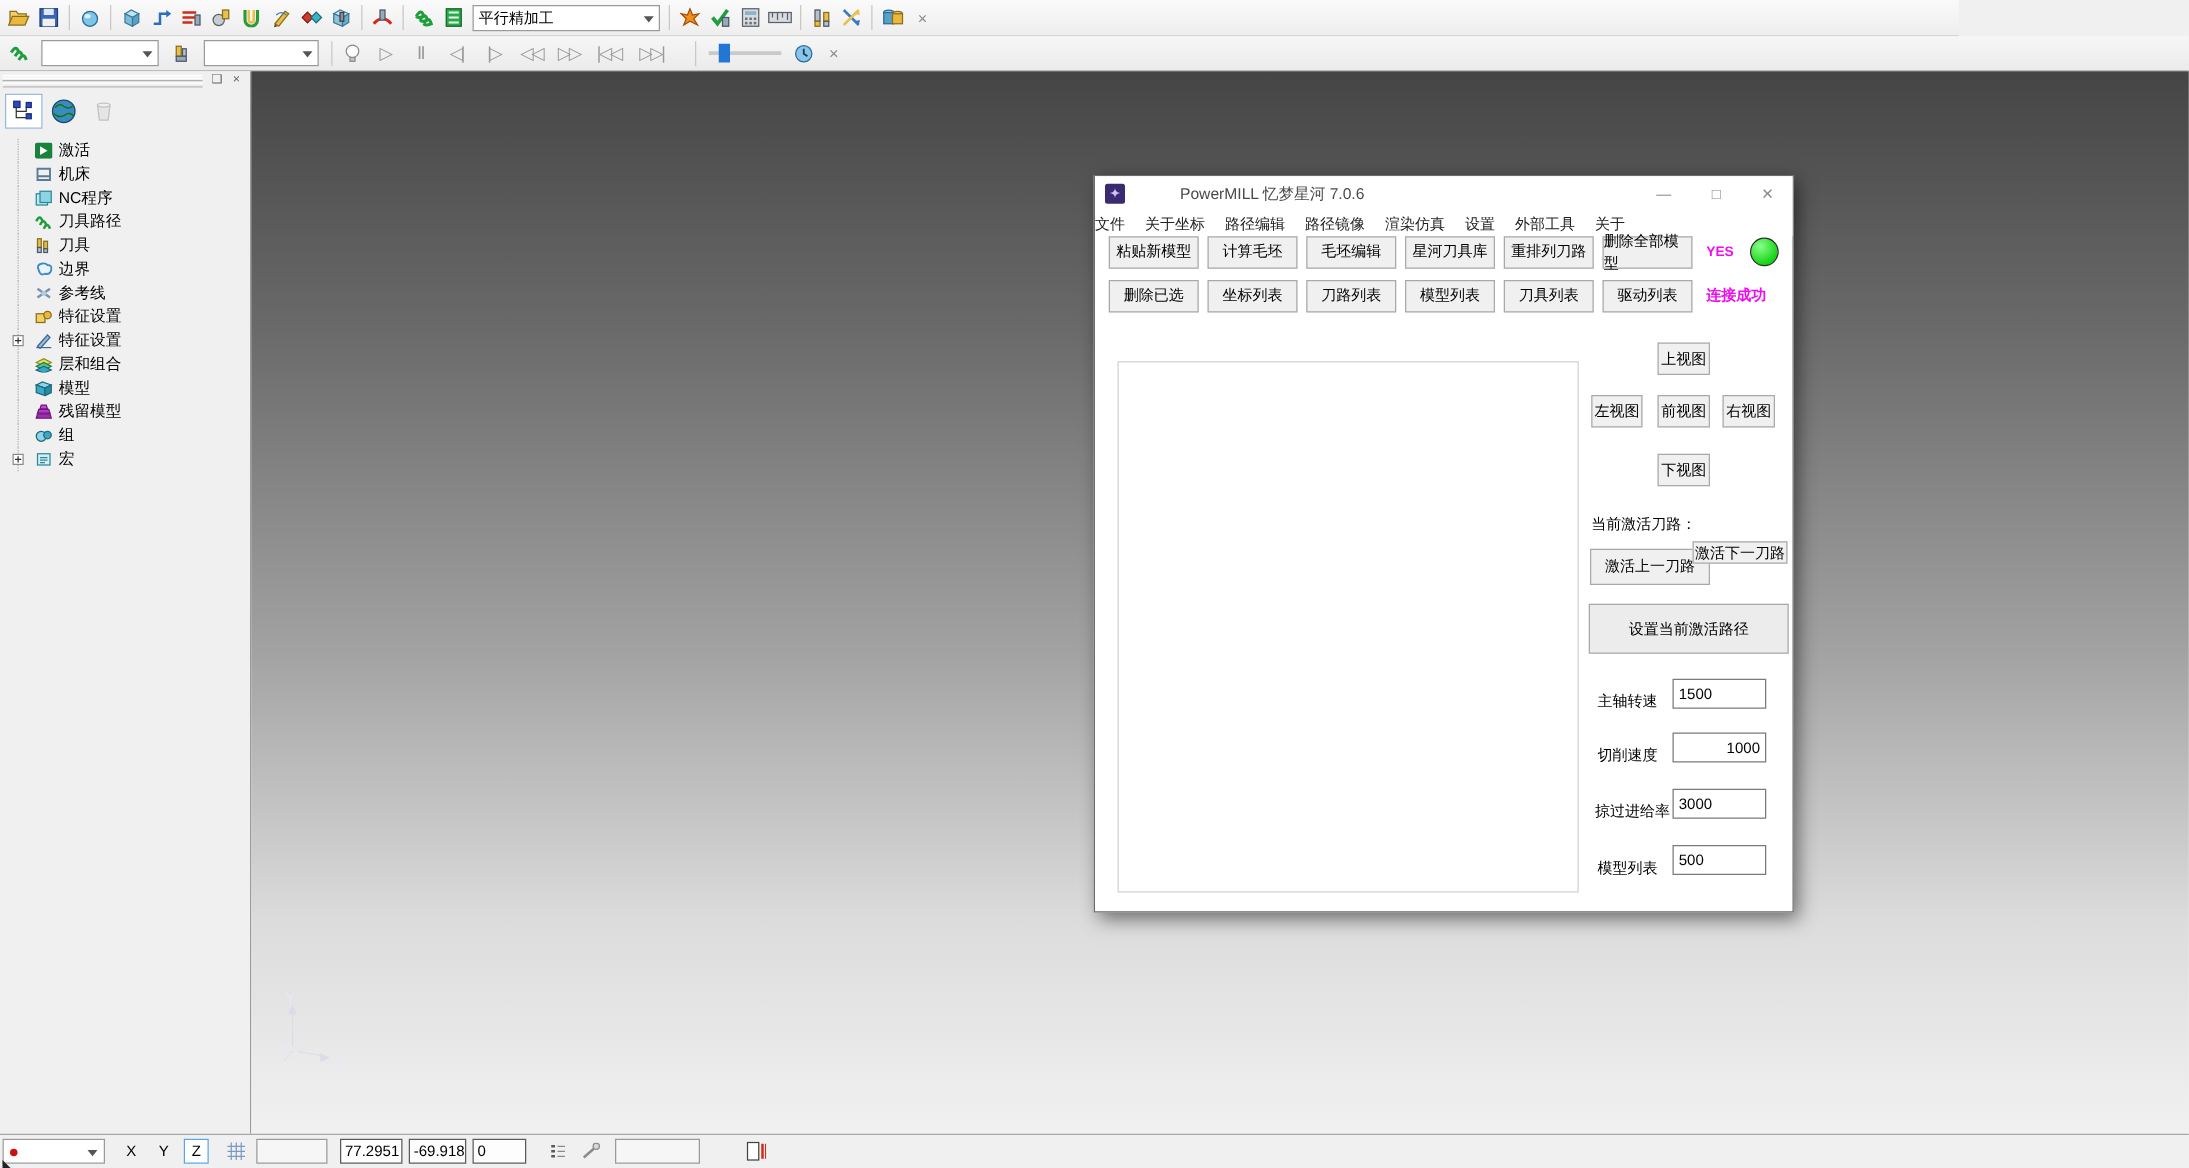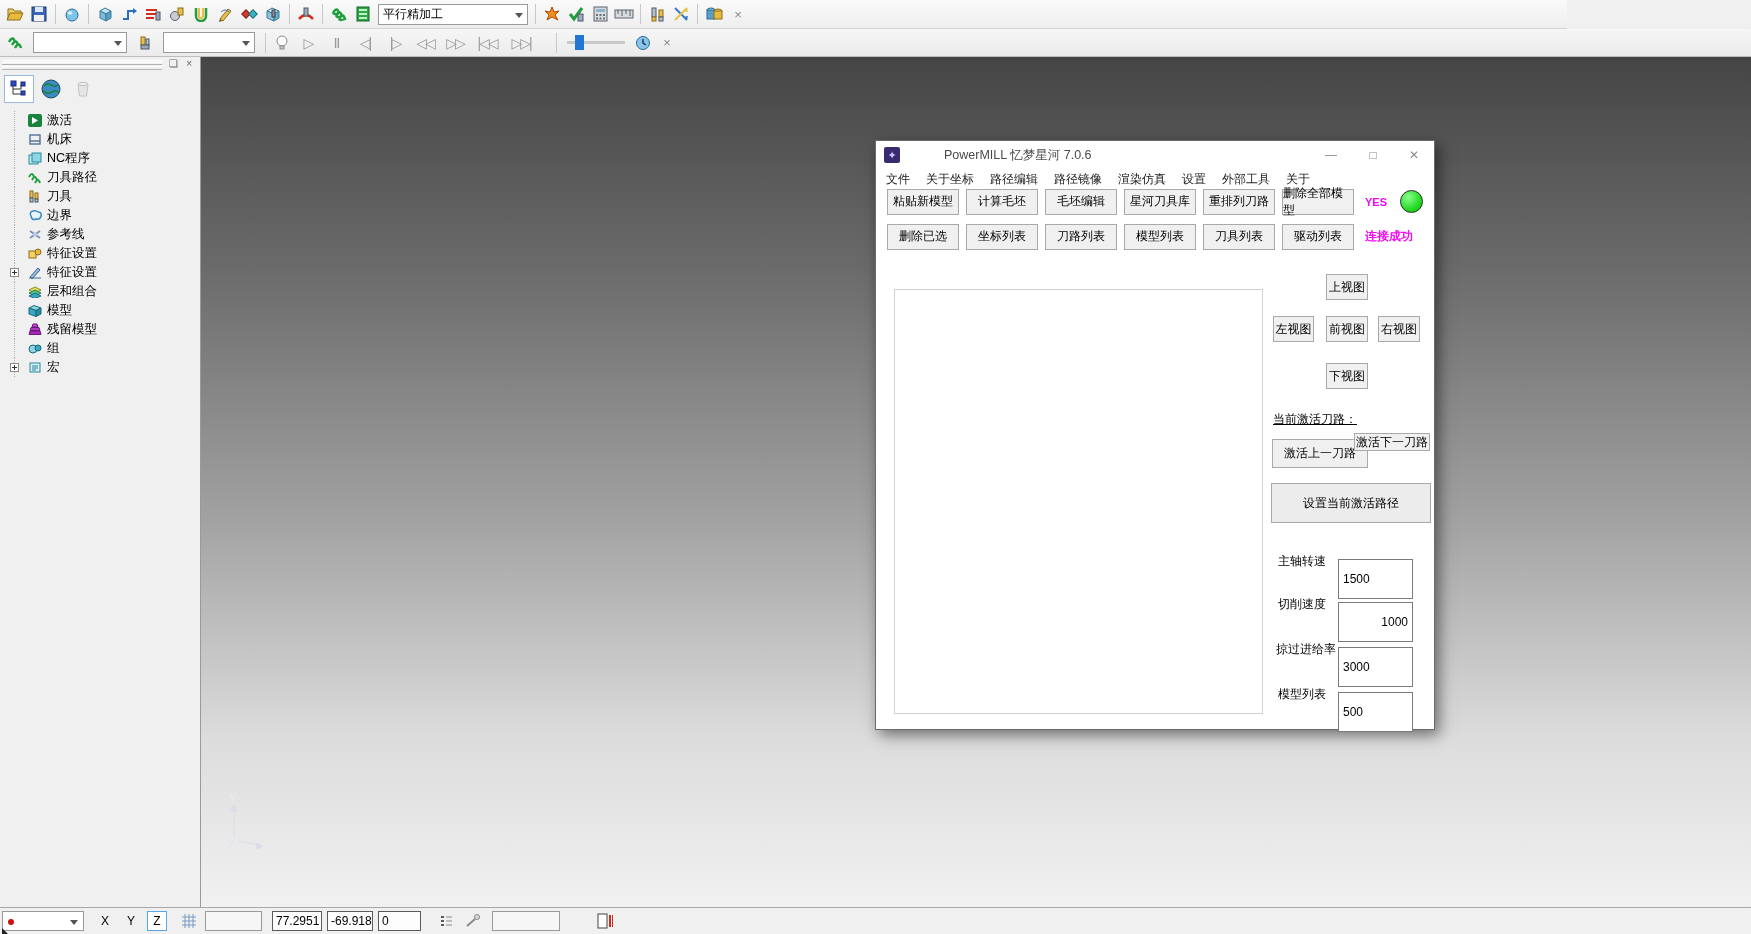--- a/index.html
+++ b/index.html
@@ -58,55 +58,55 @@
   #dialog { position:absolute; left:875px; top:140px; width:560px; height:590px; background:#fff;
     border:1px solid #6b6b6b; box-shadow:4px 5px 14px rgba(0,0,0,.5); }
   #dlg-title { position:absolute; left:0; top:0; width:100%; height:28px; background:#fff;
     display:flex; align-items:center; }
   #dlg-icon { width:16px; height:16px; margin:0 8px 0 8px; background:#3a2a70; border-radius:2px;
     color:#cfc3ff; font-size:11px; line-height:16px; text-align:center; }
   #dlg-title-text { color:#4a4a4a; font-size:12.5px;margin-left:36px; }
   .win-ctl { position:absolute; top:0; width:34px; height:28px; color:#8a8a8a; font-size:12px;
     display:flex; align-items:center; justify-content:center; }
   #dlg-menu { position:absolute; left:0; top:28px; width:100%; height:20px; background:#fff;
-    display:flex; gap:16px; padding-left:10px; align-items:center; }
+    display:flex; gap:16px; align-items:center; }
   #dlg-menu span { color:#222; }
   .btn { background:#f0f0f0; border:1px solid #a9a9a9; display:flex; align-items:center;
     justify-content:center; font-size:12px; color:#000; }
   .btnrow { position:absolute; left:11px; width:540px; height:27px; display:flex; gap:7px; align-items:center; }
   .btnrow .btn { width:72px; height:26px; flex:0 0 auto; }
   #yes-text { color:#f00cf0; font-weight:bold; font-size:11px; margin-left:4px; }
   #conn-text { color:#f00cf0; font-weight:bold; font-size:12px; margin-left:4px; }
   #green-light { width:23px; height:23px; border-radius:50%; margin-left:6px;
     background:radial-gradient(circle at 35% 30%,#8aff8a,#17d417 70%); border:1px solid #2a2a2a; }
   
   #tabs { position:absolute; left:15px; top:129px; display:flex; align-items:flex-end; }
   .tab { height:19px; padding:0 7px; background:#f0f0f0; border:1px solid #acacac; border-bottom:none;
     display:flex; align-items:center; font-size:12px; margin-right:2px; }
   .tab.active { height:21px; background:#fff; border-color:#9a9a9a; position:relative; z-index:3; }
   #tabpanel { position:absolute; left:18px; top:148px; width:369px; height:425px;
     border:1px solid #d2d2d2; background:#fff; z-index:1; }
-  .flabel { position:absolute; font-size:12px; white-space:nowrap;text-decoration:underline; }
+  .flabel { position:absolute; font-size:12px; white-space:nowrap; }
   .tinput { position:absolute; background:#fff; border:1px solid #7a7a7a; font-size:12px;
     font-family:"Liberation Sans","DejaVu Sans",sans-serif; padding:0 4px; outline:none; }
   .dropdown { position:absolute; height:21px; background:#f7f7f7; border:1px solid #8a8a8a; }
   .dropdown .chev { position:absolute; right:5px; top:8px; width:0; height:0;
     border-left:4px solid transparent; border-right:4px solid transparent; border-top:5px solid #444; }
   .cbwrap { position:absolute; display:flex; align-items:center; gap:3px; }
   .cb { width:13px; height:13px; background:#fff; border:1px solid #333; position:relative; flex:0 0 auto; }
   .cb.checked::before { content:""; position:absolute; left:2px; top:2px; width:7px; height:4px;
     border-left:2px solid #111; border-bottom:2px solid #111; transform:rotate(-45deg); }
   .cbwrap span.cblabel { font-size:12px; }
   
   .vbtn { position:absolute; }
   #exec-btn { position:absolute; left:145px; top:490px; width:103px; height:52px; background:#e8e8e8;
     border:1px solid #8f8f8f; }
   #set-active-btn { position:absolute; left:395px; top:342px; width:160px; height:40px; background:#ececec; }
   .speed-label { position:absolute; font-size:12px; white-space:nowrap; }
-  .speed-input { position:absolute; width:75px; height:40px;margin-top:16px; }
+  .speed-input { position:absolute; width:75px; height:24px; }
 
   
   #statusbar { position:absolute; left:0; top:907px; width:1751px; height:27px; background:#f0f0f0;
     border-top:1px solid #a8a8a8; }
   .sb-box { position:absolute; background:#fdfdfd; border:1px solid #5a5a5a; height:20px; top:3px;
     font-size:12px; display:flex; align-items:center; padding:0 3px; }
   .sb-btn { position:absolute; top:3px; height:20px; width:20px; background:#f0f0f0;
     display:flex; align-items:center; justify-content:center; font-size:12px; }
   .sb-btn.active-axis { background:#fff; border:1px solid #58a6e8; }
   #sb-combo { position:absolute; left:2px; top:3px; width:82px; height:20px; background:#fff;

